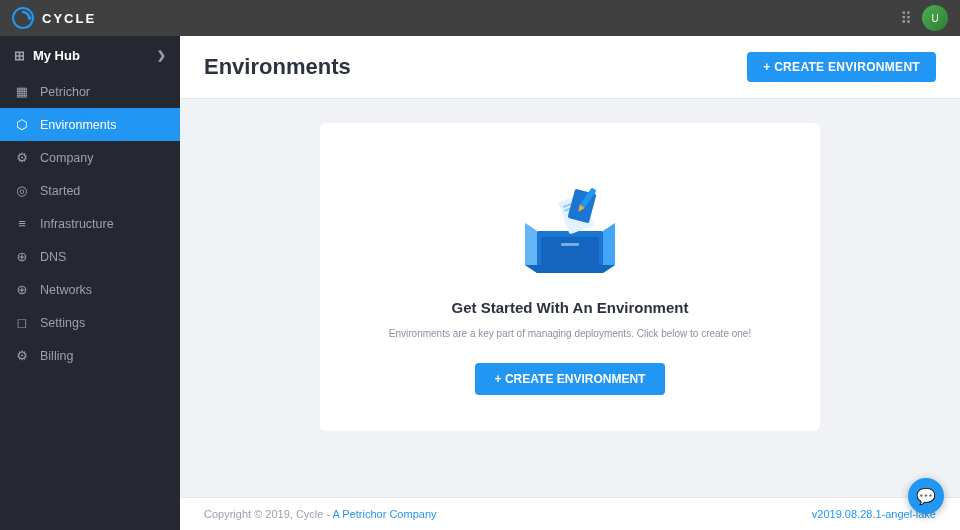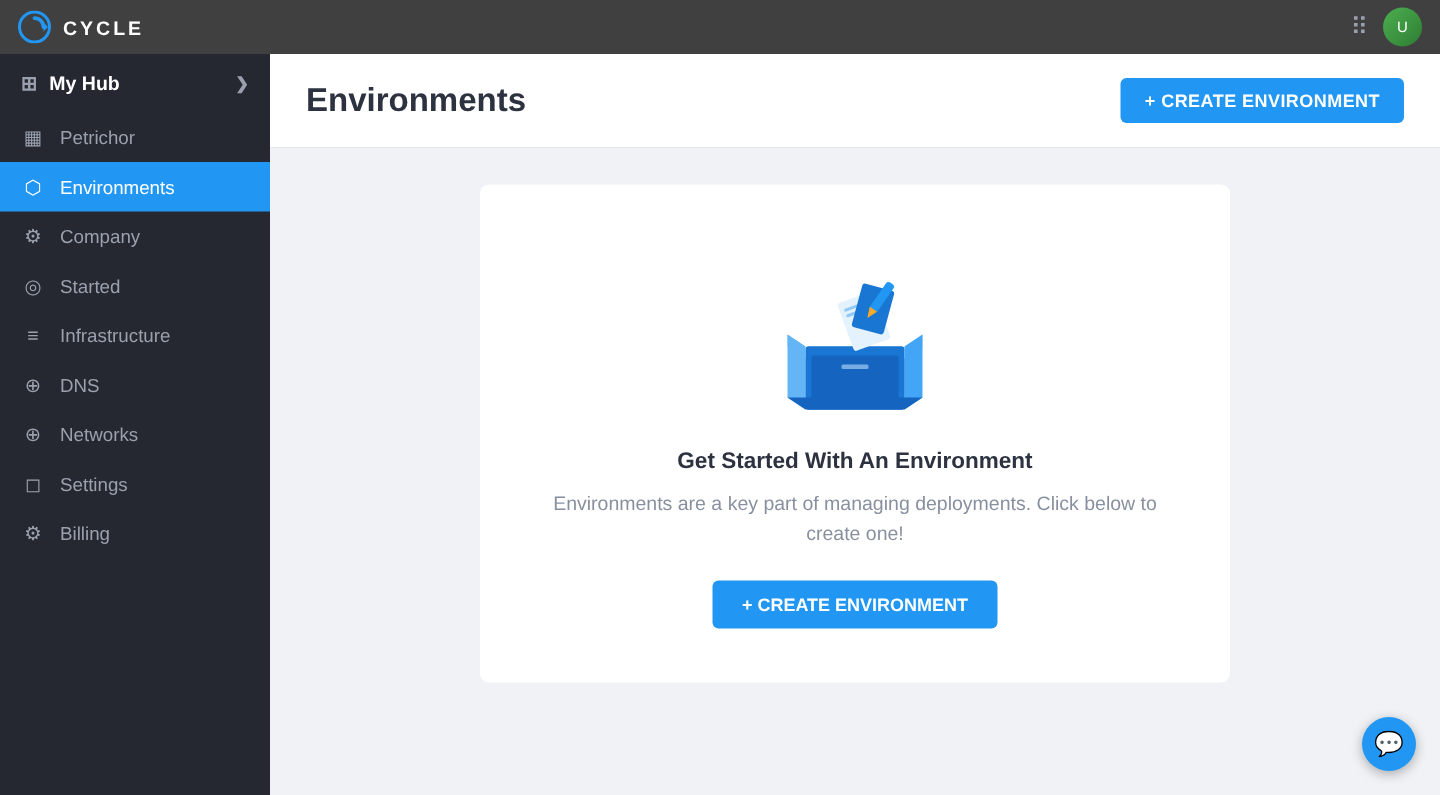--- a/index.html
+++ b/index.html
@@ -178,21 +178,21 @@
       margin-bottom: 20px;
     }
 
     .empty-title {
       font-size: 15px;
       font-weight: 700;
       color: #2d3240;
       margin-bottom: 10px;
     }
     .empty-desc {
-      font-size: 13px;
+      font-size: 10px;
       color: #8890a0;
       text-align: center;
       margin-bottom: 22px;
       line-height: 1.5;
     }
     .btn-create-center {
       background: #2196f3;
       color: #ffffff;
       border: none;
       padding: 9px 20px;
@@ -351,18 +351,25 @@
           <rect x="70" y="8" width="6" height="22" rx="2" fill="#2196f3" transform="rotate(35, 73, 19)"></rect>
           <polygon points="70,29 76,29 73,36" fill="#ffa726" transform="rotate(35, 73, 19)"></polygon>
         </svg>
 
         <div class="empty-title">Get Started With An Environment</div>
         <div class="empty-desc">Environments are a key part of managing deployments. Click below to create one!</div>
         <button class="btn-create-center">+ CREATE ENVIRONMENT</button>
       </div>
     </div>
 
+    <div class="footer">
+      <div>
+        <span>Copyright © 2019, Cycle - </span>
+        <a href="#" class="footer-link">A Petrichor Company</a>
+      </div>
+      <span class="footer-version">v2019.08.28.1-angel-lake</span>
+    </div>
   </div>
 </div>
 
 <div class="chat-bubble">
   <span>💬</span>
 </div>
 
 </body></html>

